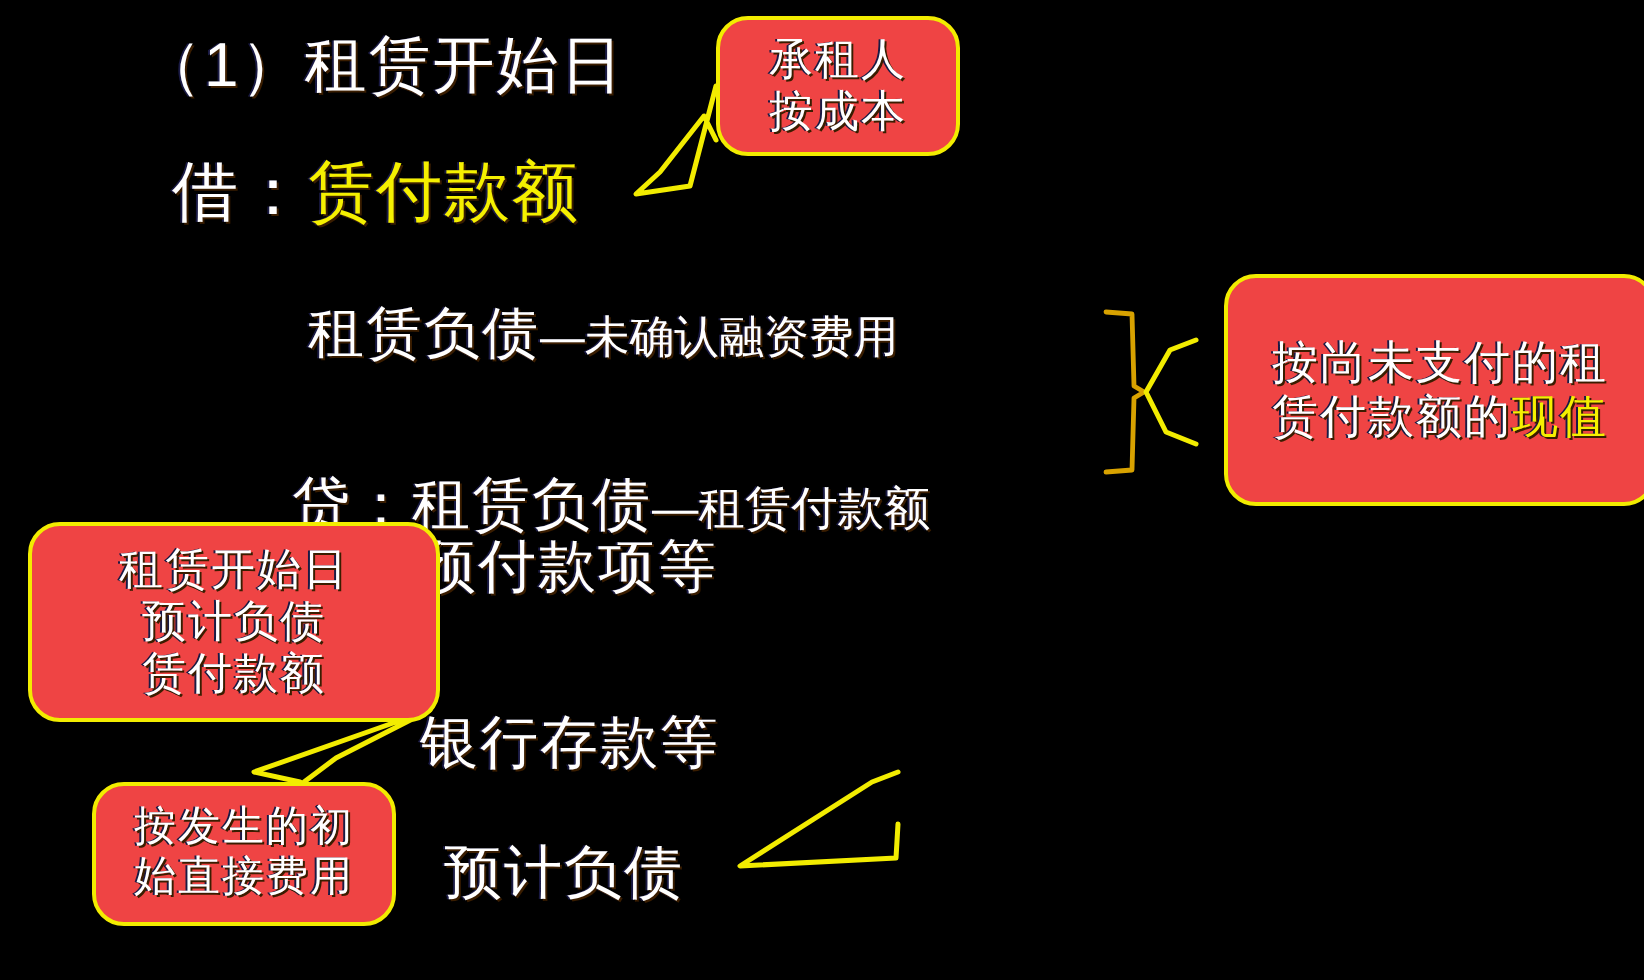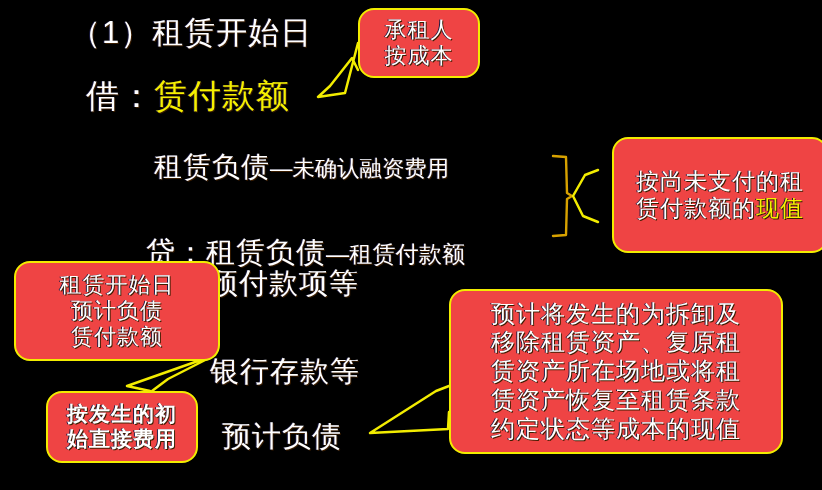--- a/index.html
+++ b/index.html
@@ -57,21 +57,21 @@
     align-items: center;
     justify-content: center;
     z-index: 3;
   }
   .callout .hl { color: #f5f000; }
   .callout .txt { display: block; width: 100%; }
 
   #callout-lessee-cost    { left: 358px; top: 8px;   width: 122px; height: 70px;  font-size: 22px; }
   #callout-present-value  { left: 598px; top: 137px; width: 216px; height: 116px;  font-size: 23px; margin-left: 14px; }
   #callout-prepaid-before { left: 14px;  top: 261px; width: 206px; height: 100px; font-size: 22px; }
-  #callout-initial-cost   { left: 46px;  top: 391px; width: 152px; height: 72px;  font-size: 21px; font-weight: bold; }
+  #callout-initial-cost   { left: 46px;  top: 391px; width: 152px; height: 72px;  font-size: 21px; }
   #callout-restoration    { left: 449px; top: 289px; width: 334px; height: 165px; font-size: 24px; line-height: 1.20; }
 
   
   #connectors {
     position: absolute;
     left: 0; top: 0;
     width: 822px;
     height: 490px;
     z-index: 2;
   }
@@ -138,23 +138,14 @@
     </span>
   </div>
 
   <div class="callout" id="callout-initial-cost">
     <span class="txt">
       <span>按发生的初</span><br>
       <span>始直接费用</span>
     </span>
   </div>
 
-  <div class="callout" id="callout-restoration">
-    <span class="txt">
-      <span>预计将发生的为拆卸及</span><br>
-      <span>移除租赁资产、复原租</span><br>
-      <span>赁资产所在场地或将租</span><br>
-      <span>赁资产恢复至租赁条款</span><br>
-      <span>约定状态等成本的现值</span>
-    </span>
-  </div>
 
 </div>
 
 </body></html>

